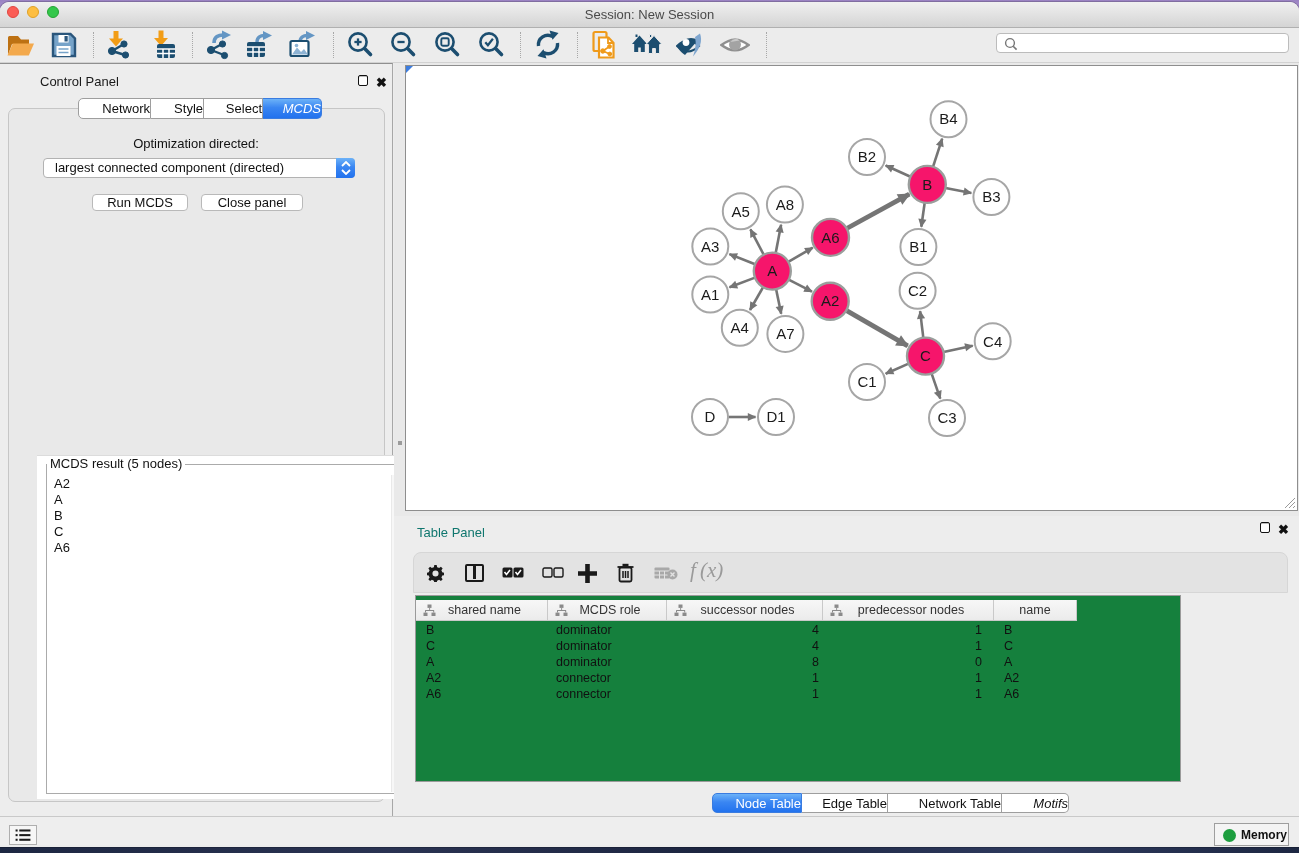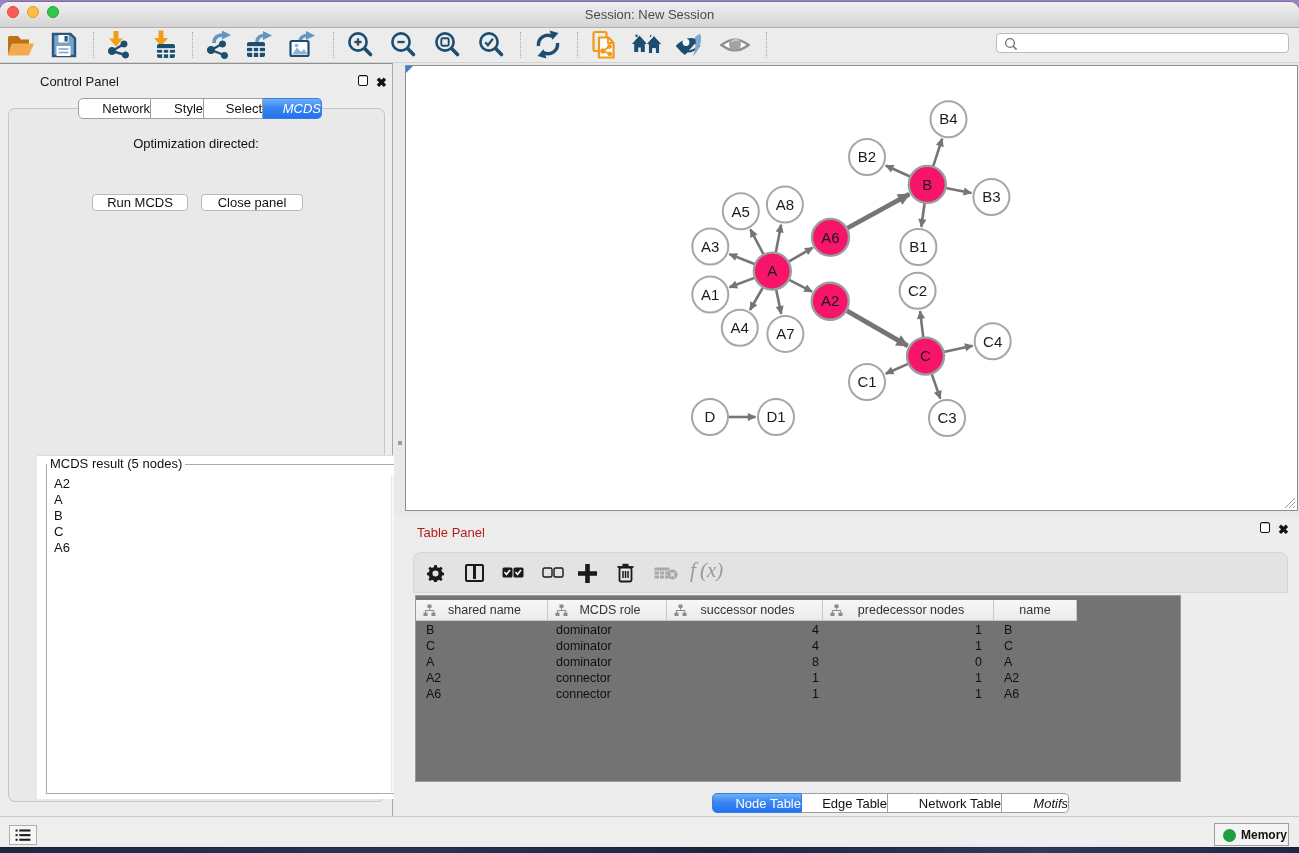--- a/index.html
+++ b/index.html
@@ -57,23 +57,23 @@
 #rdock { left:394px; top:61px; width:905px; height:753px; background:#e9e9e9; }
 
 #netwin { left:11px; top:2px; width:893px; height:446px; background:#fff; border:1px solid #8e8e8e; }
 #nettitle { left:0; top:0; width:891px; height:24px; background:linear-gradient(#f3f3f3,#d9d9d9); border-bottom:1px solid #acacac; }
 #nettitle .title { width:100%; text-align:center; top:5px; font-size:13px; color:#333; }
 #netwin .tl { top:5px; }
 #focus-tri { left:0; top:0; width:0; height:0; border-left:7px solid #3c7de0; border-bottom:7px solid transparent; }
 #graphwrap { left:-1px; top:23px; width:893px; height:421px; }
 
 #tpanel { left:0px; top:453px; width:905px; height:300px; background:#ededed; }
-#tpanel .hdr { left:23px; top:9px; font-size:13px; color:#b91c1c; }
+#tpanel .hdr { left:23px; top:9px; font-size:13px; color:#0f766e; }
 #ttools { left:19px; top:36px; width:875px; height:41px; background:#e3e3e3; border:1px solid #d6d6d6; border-radius:8px 8px 0 0; }
-#ttable { left:21px; top:79px; width:766px; height:187px; background:#737373; border:1px solid #9a9a9a; }
+#ttable { left:21px; top:79px; width:766px; height:187px; background:#15803d; border:1px solid #9a9a9a; }
 .th { top:4px; height:21px; background:linear-gradient(#f7f7f7,#ebebeb); border-right:1px solid #c9c9c9; border-bottom:1px solid #c9c9c9; font-size:12.5px; color:#333; text-align:center; line-height:21px; }
 .th .hic { position:absolute; left:7px; top:4px; margin:0; }
 .th span { display:block; padding-left:6px; }
 .th.noic span { padding-left:0; }
 .trow { font-size:12.5px; color:#111; height:16px; line-height:16px; }
 .trow span { position:absolute; }
 .hic { vertical-align:-2px; margin-right:5px; }
 
 #btabs { left:278px; top:277px;margin-left:40px; }
 #btabs .tab { line-height:19px; height:20px; }
@@ -231,20 +231,28 @@
     <div class="wicon-sq abs" style="left:358px;top:11px"></div>
     <div class="wicon-x abs" style="left:376px;top:13px">✖</div>
     <div id="cpbody" class="abs"></div>
     <div id="cptabs" class="tabrow abs">
       <div class="tab first">Network</div>
         <div class="tab">Style</div>
         <div class="tab">Select</div>
         <div class="tab last sel">MCDS</div>
     </div>
     <div id="optlabel" class="abs">Optimization directed:</div>
+    <div id="dropdown" class="abs">largest connected component (directed)
+      <div id="ddcap" class="abs">
+          <svg width="12" height="14" viewBox="0 0 12 14">
+        <path d="M2,5 L6,1 L10,5" fill="none" stroke="#fff" stroke-width="1.8"></path>
+        <path d="M2,9 L6,13 L10,9" fill="none" stroke="#fff" stroke-width="1.8"></path>
+      </svg>
+        </div>
+    </div>
     <div class="btn abs" style="left:92px;top:130px;width:96px">Run MCDS</div>
     <div class="btn abs" style="left:201px;top:130px;width:102px">Close panel</div>
     <div id="wpane" class="abs">
       <div id="grpborder" class="abs"></div>
       <div id="grplabel" class="abs">MCDS result (5 nodes)</div>
       <div id="mitems" class="abs">
         <div class="it">A2</div>
           <div class="it">A</div>
           <div class="it">B</div>
           <div class="it">C</div>

